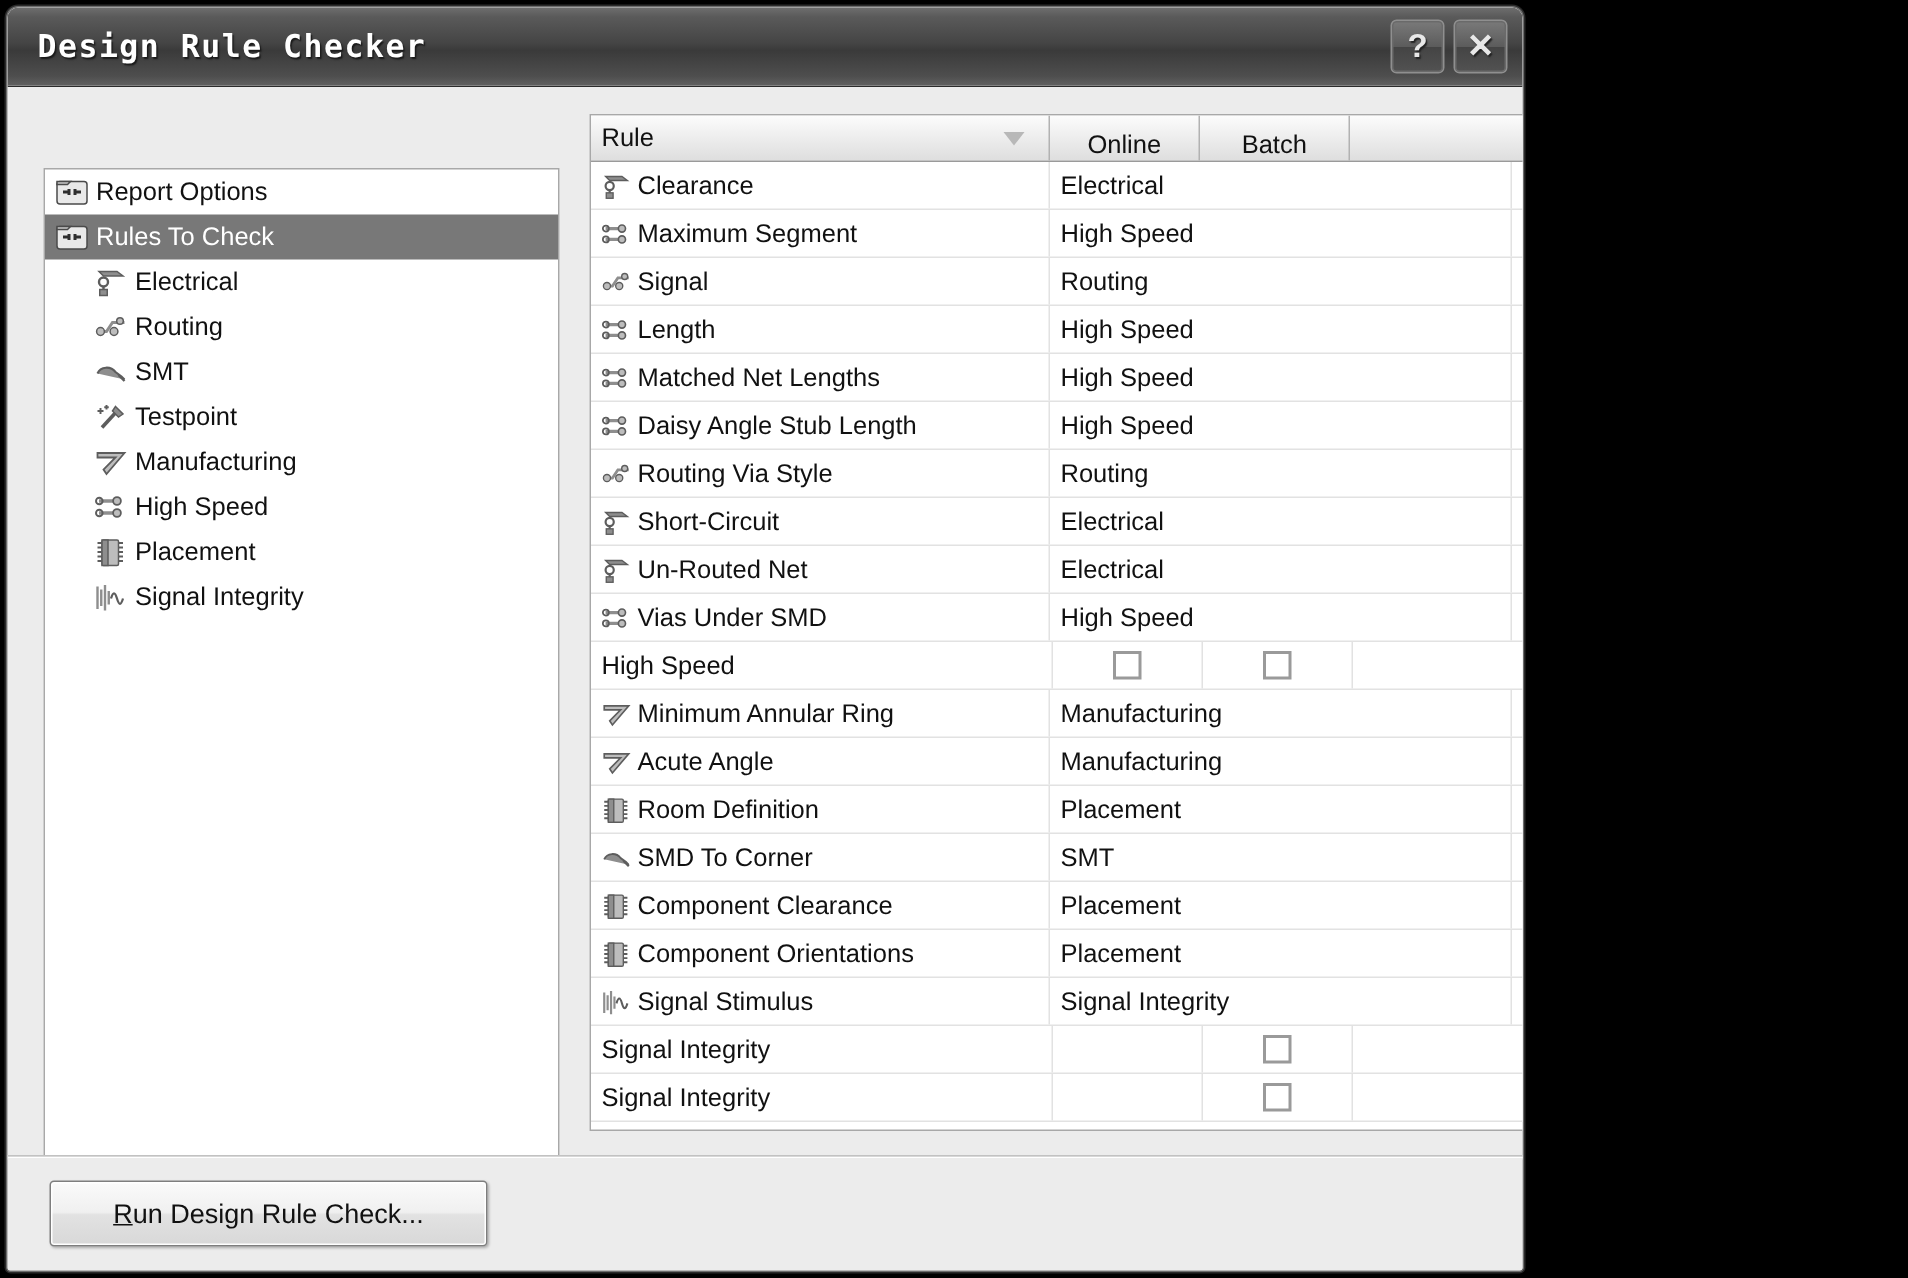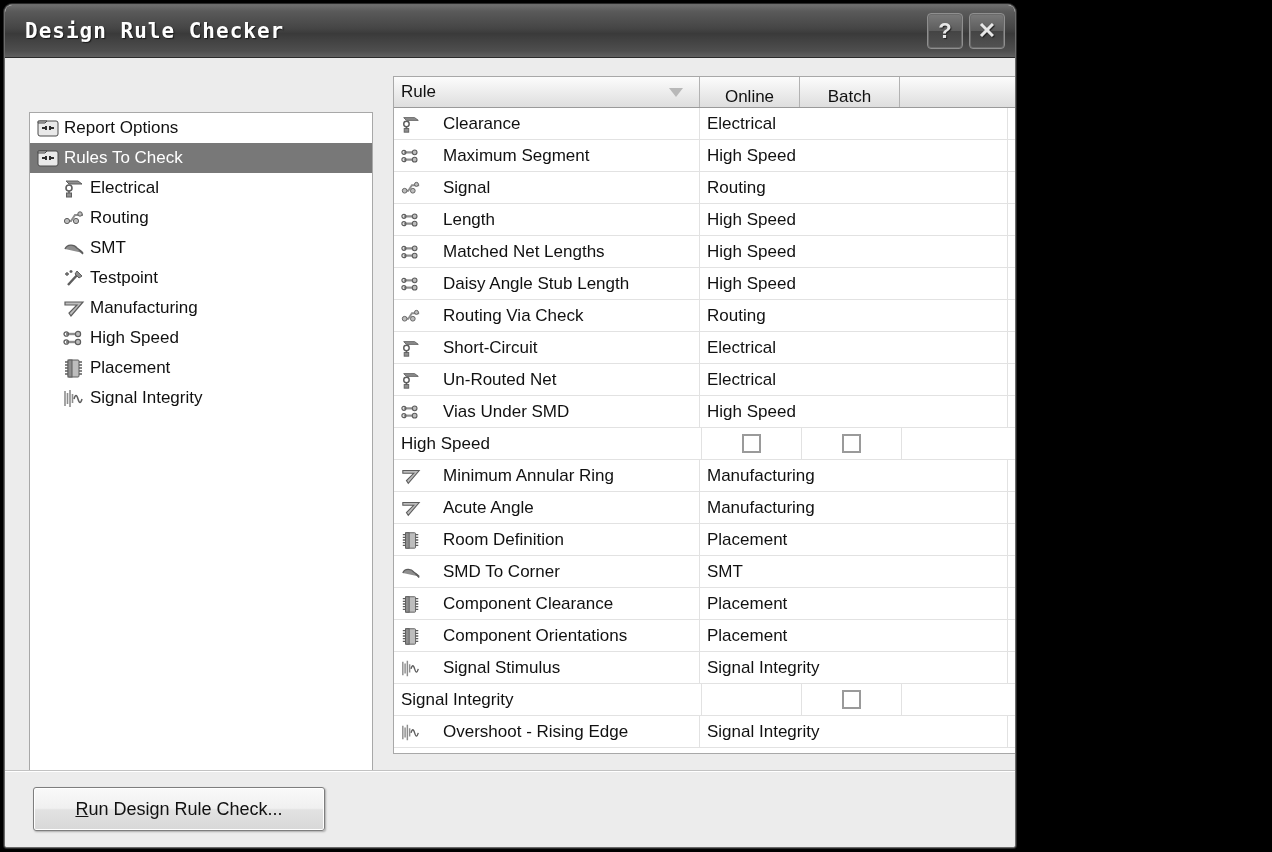--- a/index.html
+++ b/index.html
@@ -162,21 +162,21 @@
     align-items: center;
     font-size: 17px;
     color: #111;
     white-space: nowrap;
     overflow: hidden;
   }
   .gcell.rule { width: 306px; border-right: 1px solid #e2e2e2; padding-left: 4px; }
   .gcell.cat  { width: 308px; border-right: 1px solid #e2e2e2; padding-left: 7px; }
   .gcell.chk  { width: 100px; border-right: 1px solid #e2e2e2; justify-content: center; }
   .rule-ico { width: 26px; flex: 0 0 26px; display:flex; align-items:center; justify-content:center; }
-  .rule-txt { margin-left: 19px; }
+  .rule-txt { margin-left: 1px; }
 
   .cbox {
     width: 19px; height: 19px;
     border: 2px solid #9a9a9a;
     background: #fff;
     box-sizing: border-box;
     position: relative;
     cursor: pointer;
   }
   .cbox.checked::after {
@@ -534,21 +534,21 @@
           <div class="grow">
             <div class="gcell rule">
               <span class="rule-ico">
                 <svg width="20" height="20" viewBox="0 0 22 22">
                   <path d="M2 14 L8 14 L12 8 L20 8" stroke="#8e8e8e" stroke-width="2" fill="none"></path>
                   <circle cx="4" cy="14" r="2.6" fill="#bdbdbd" stroke="#5d5d5d"></circle>
                   <circle cx="13" cy="14" r="2.6" fill="#bdbdbd" stroke="#5d5d5d"></circle>
                   <circle cx="17" cy="7" r="2.2" fill="#bdbdbd" stroke="#5d5d5d"></circle>
                 </svg>
               </span>
-              <span class="rule-txt">Routing Via Check</span>
+              <span class="rule-txt">Routing Via Style</span>
             </div>
             <div class="gcell cat">Routing</div>
             <div class="gcell chk">
               <span class="cbox"></span>
             </div>
             <div class="gcell chk">
               <span class="cbox"></span>
             </div>
           </div>
           <div class="grow">
@@ -755,29 +755,20 @@
           <div class="grow">
             <div class="gcell cat">Signal Integrity</div>
             <div class="gcell chk">
               <span class="cbox hidden"></span>
             </div>
             <div class="gcell chk">
               <span class="cbox"></span>
             </div>
           </div>
           <div class="grow">
-            <div class="gcell rule">
-              <span class="rule-ico">
-                <svg width="20" height="20" viewBox="0 0 22 22">
-                  <path d="M2 4 L2 19 M4.5 6 L4.5 17 M7 3 L7 20 M9.5 7 L9.5 16" stroke="#8e8e8e" stroke-width="1.6"></path>
-                  <path d="M11 12 q2 -7 4 0 t4 0" stroke="#5d5d5d" stroke-width="1.5" fill="none"></path>
-                </svg>
-              </span>
-              <span class="rule-txt">Overshoot - Rising Edge</span>
-            </div>
             <div class="gcell cat">Signal Integrity</div>
             <div class="gcell chk">
               <span class="cbox hidden"></span>
             </div>
             <div class="gcell chk">
               <span class="cbox"></span>
             </div>
           </div>
         </div>
 

